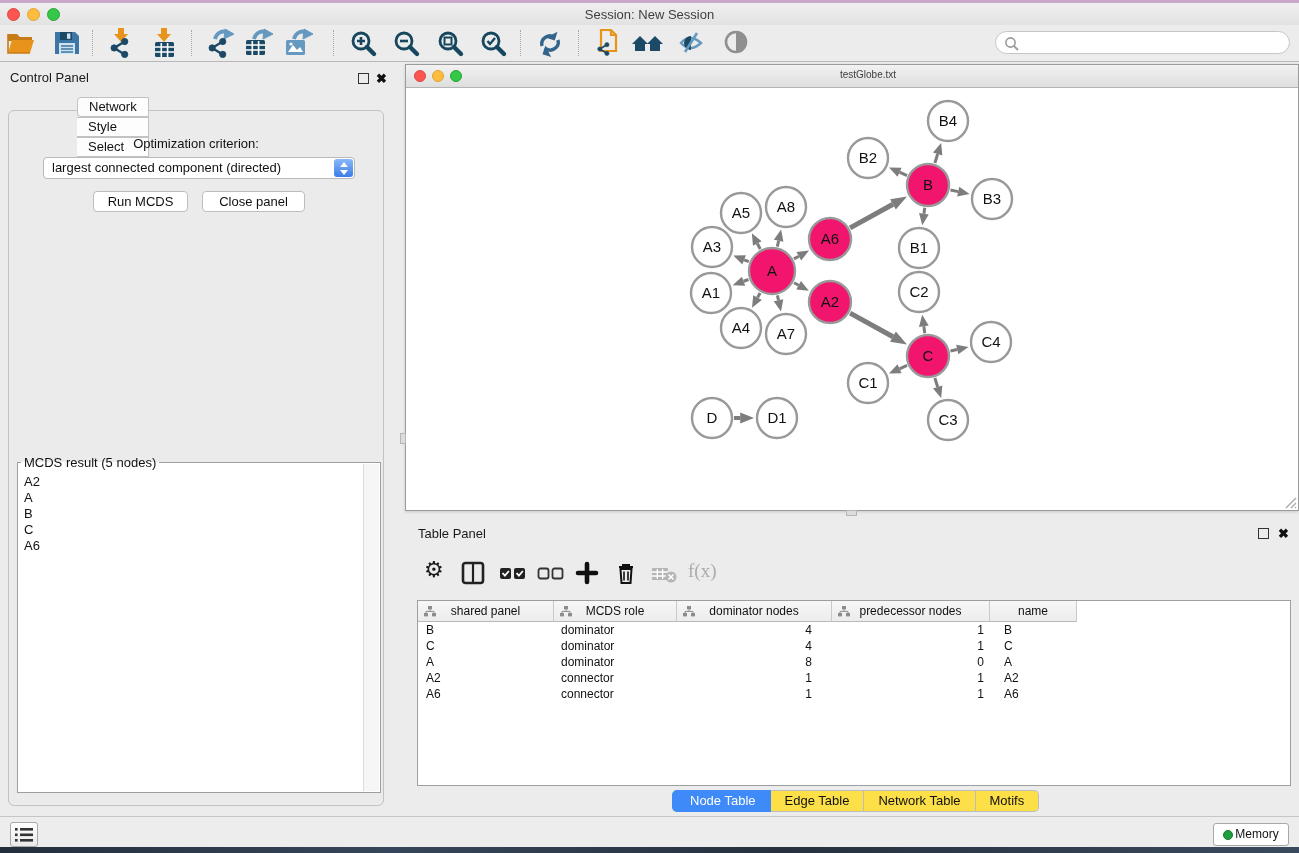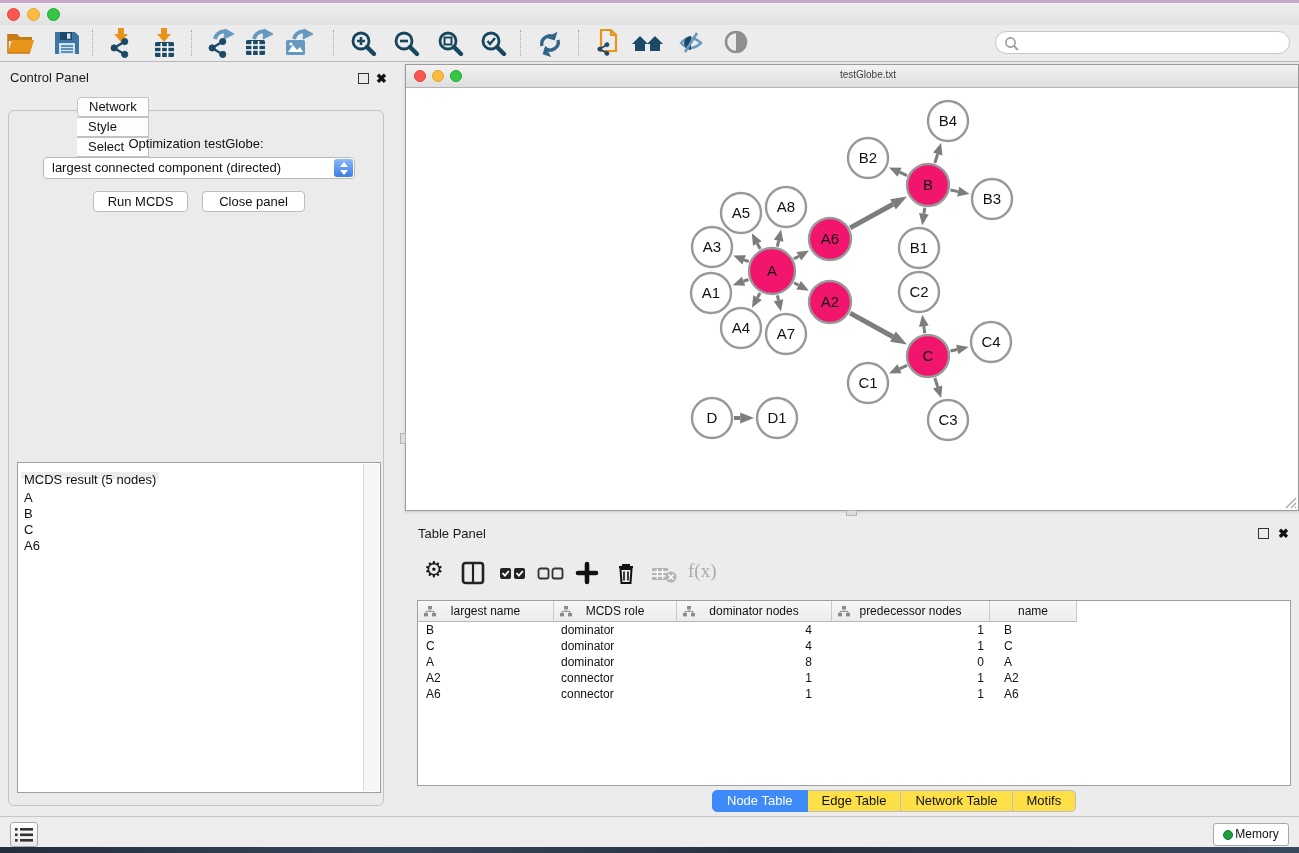--- a/index.html
+++ b/index.html
@@ -34,21 +34,21 @@
 #opt-label { left:0; top:136px; width:392px; text-align:center; font-size:13px; color:#111; }
 #criterion { left:43px; top:157px; width:312px; height:22px; background:#FFF; border:1px solid #B9B9B9; border-radius:4px; font-size:13px; line-height:20px; padding-left:8px; color:#111; }
 #criterion-stepper { position:absolute; right:1px; top:1px; width:19px; height:18px; border-radius:3px; background:linear-gradient(#8AB8F9,#3D7DE8); }
 #criterion-stepper svg { position:absolute; left:4.5px; top:2px; }
 .btn { position:absolute; height:21px; background:#FFF; border:1px solid #BDBDBD; border-radius:4px; font-size:13px; text-align:center; line-height:19px; color:#111; }
 #run-btn { left:93px; top:191px; width:95px; }
 #close-btn { left:202px; top:191px; width:103px; }
 
 
 #mcds-box { left:17px; top:462px; width:364px; height:331px; border:1px solid #9E9E9E; background:#FFF; }
-#mcds-legend { position:absolute; left:3px; top:-8px; padding:0 3px; font-size:13px; color:#111; z-index:3; background:linear-gradient(#EBEBEB 46%, #FFFFFF 46%);margin-top:17px; }
+#mcds-legend { position:absolute; left:3px; top:-8px; padding:0 3px; font-size:13px; color:#111; z-index:3; background:linear-gradient(#EBEBEB 46%, #FFFFFF 46%); }
 #mcds-inner { position:absolute; left:1px; top:1px; right:17px; bottom:1px; background:#FFF; padding-top:10px; }
 #mcds-scroll { position:absolute; top:1px; right:1px; bottom:1px; width:16px; background:#F6F6F6; border-left:1px solid #DCDCDC; }
 .mcds-item { font-size:13px; line-height:16px; padding-left:5px; color:#111; }
 
 
 #net-win { left:405px; top:64px; width:894px; height:447px; background:#FFF; border:1px solid #9B9B9B; box-shadow:0 1px 3px rgba(0,0,0,0.15); }
 #net-titlebar { position:absolute; left:0; top:0; width:100%; height:23px; background:linear-gradient(#F2F2F2,#DEDEDE); border-bottom:1px solid #B4B4B4; }
 .tl2 { position:absolute; top:5px; width:12px; height:12px; border-radius:50%; }
 #net-title { position:absolute; top:4px; left:16px; width:100%; text-align:center; font-size:10px; color:#3E3E3E; }
 #grip { position:absolute; right:1px; bottom:1px; width:13px; height:13px; }
@@ -63,21 +63,21 @@
 #nt-header { position:absolute; left:0; top:0; height:21px; display:flex; }
 .nt-col { height:21px; background:linear-gradient(#F7F7F7,#ECECEC); border-right:1px solid #C9C9C9; border-bottom:1px solid #B9B9B9; position:relative; font-size:12px; color:#111; text-align:center; line-height:20px; }
 .nt-col .tree { position:absolute; left:6px; top:5px; }
 #nt-rows { position:absolute; left:0; top:22px; width:100%; }
 .nt-row { height:16px; display:flex; font-size:12px; color:#111; }
 .nt-cell { height:16px; line-height:15px; white-space:nowrap; overflow:hidden; }
 
 
 #bt-tabs { left:672px; top:790px; height:22px; display:flex; }
 .bt-tab { height:22px; line-height:20px; padding:0 14px; font-size:13px; background:#fde047; border:1px solid #BDBDBD; border-left:none; color:#111; }
-.bt-tab:first-child { border-left:1px solid #14532d; border-radius:5px 0 0 5px;margin-left:40px; }
+.bt-tab:first-child { border-left:4px solid #14532d; border-radius:5px 0 0 5px; }
 .bt-tab:last-child { border-radius:0 5px 5px 0; }
 .bt-tab.active { background:#3D8AF8; border-color:#3D8AF8; color:#FFF; }
 
 
 #statusbar { left:0; top:816px; width:1299px; height:31px; background:#EDEDED; border-top:1px solid #C6C6C6; }
 #list-btn { position:absolute; left:10px; top:5px; width:28px; height:25px; background:linear-gradient(#FFF,#E9E9E9); border:1px solid #A8A8A8; border-radius:3px; }
 #memory-btn { position:absolute; left:1213px; top:6px; width:76px; height:23px; background:#FFF; border:1px solid #A8A8A8; border-radius:3px; font-size:12px; color:#111; line-height:21px; text-align:center; padding-left:12px; }
 #memory-dot { position:absolute; left:9px; top:6px; width:10px; height:10px; border-radius:50%; background:#1E9E3E; border:1px solid #157A2E; }
 #bottom-strip { left:0; top:847px; width:1299px; height:6px; background:linear-gradient(90deg,#232E3C,#36465A 30%,#26303E 60%,#3A4A5E); }
 </style>
@@ -112,20 +112,21 @@
       </g>
   </defs>
 </svg>
 
 <div id="top-strip" class="abs"></div>
 
 <div id="titlebar" class="abs">
   <div class="tl" style="left:7px;background:#FC5650;border:1px solid #DF4640;"></div>
   <div class="tl" style="left:27px;background:#FDBC40;border:1px solid #DFA42D;"></div>
   <div class="tl" style="left:47px;background:#34C748;border:1px solid #27A436;"></div>
+  <div id="titlebar-title">Session: New Session</div>
 </div>
 
 <div id="toolbar" class="abs">
   <div class="tbi" style="left:6px;">
     <svg width="30" height="30">
         <path d="M2 6 h9 l3 3 h12 v4 H2z" fill="#C77B14"></path>
         <path d="M2 25 L6 12 H28 L24 25 z" fill="#E8941A"></path>
         <path d="M2 6 v19 h22" fill="none" stroke="#C77B14" stroke-width="1.6"></path>
       </svg>
   </div>
@@ -276,21 +277,21 @@
 <div id="cp-title" class="abs">Control Panel</div>
 <div id="cp-float" class="abs float-icon"></div>
 <div id="cp-close" class="abs">✖</div>
 <div id="cp-box" class="abs"></div>
 <div id="cp-tabs" class="abs">
     <div class="cp-tab">Network</div>
     <div class="cp-tab">Style</div>
     <div class="cp-tab">Select</div>
     <div class="cp-tab active">MCDS</div>
   </div>
-<div id="opt-label" class="abs">Optimization testGlobe:</div>
+<div id="opt-label" class="abs">Optimization criterion:</div>
 <div id="criterion" class="abs">
   <span>largest connected component (directed)</span>
   <span id="criterion-stepper">
     <svg width="10" height="15">
         <path d="M5 1 L9 6 H1 z" fill="#FFF"></path>
         <path d="M5 14 L1 9 H9 z" fill="#FFF"></path>
       </svg>
   </span>
 </div>
 <div id="run-btn" class="btn">Run MCDS</div>
@@ -458,21 +459,21 @@
 
 <div id="node-table" class="abs">
   <div id="nt-header">
       <div class="nt-col" style="width: 136px;"><svg class="tree" width="12" height="11">
           <g fill="#8C8C8C">
             <rect x="4" y="0" width="4" height="3.4"></rect>
             <rect x="0" y="7" width="4" height="3.4"></rect>
             <rect x="8" y="7" width="4" height="3.4"></rect>
             <path d="M6 3.4 v2 M2 7 v-1.6 h8 V7" stroke="#8C8C8C" fill="none" stroke-width="1"></path>
           </g>
-        </svg><span>largest name</span></div>
+        </svg><span>shared panel</span></div>
       <div class="nt-col" style="width: 123px;"><svg class="tree" width="12" height="11">
           <g fill="#8C8C8C">
             <rect x="4" y="0" width="4" height="3.4"></rect>
             <rect x="0" y="7" width="4" height="3.4"></rect>
             <rect x="8" y="7" width="4" height="3.4"></rect>
             <path d="M6 3.4 v2 M2 7 v-1.6 h8 V7" stroke="#8C8C8C" fill="none" stroke-width="1"></path>
           </g>
         </svg><span>MCDS role</span></div>
       <div class="nt-col" style="width: 155px;"><svg class="tree" width="12" height="11">
           <g fill="#8C8C8C">

